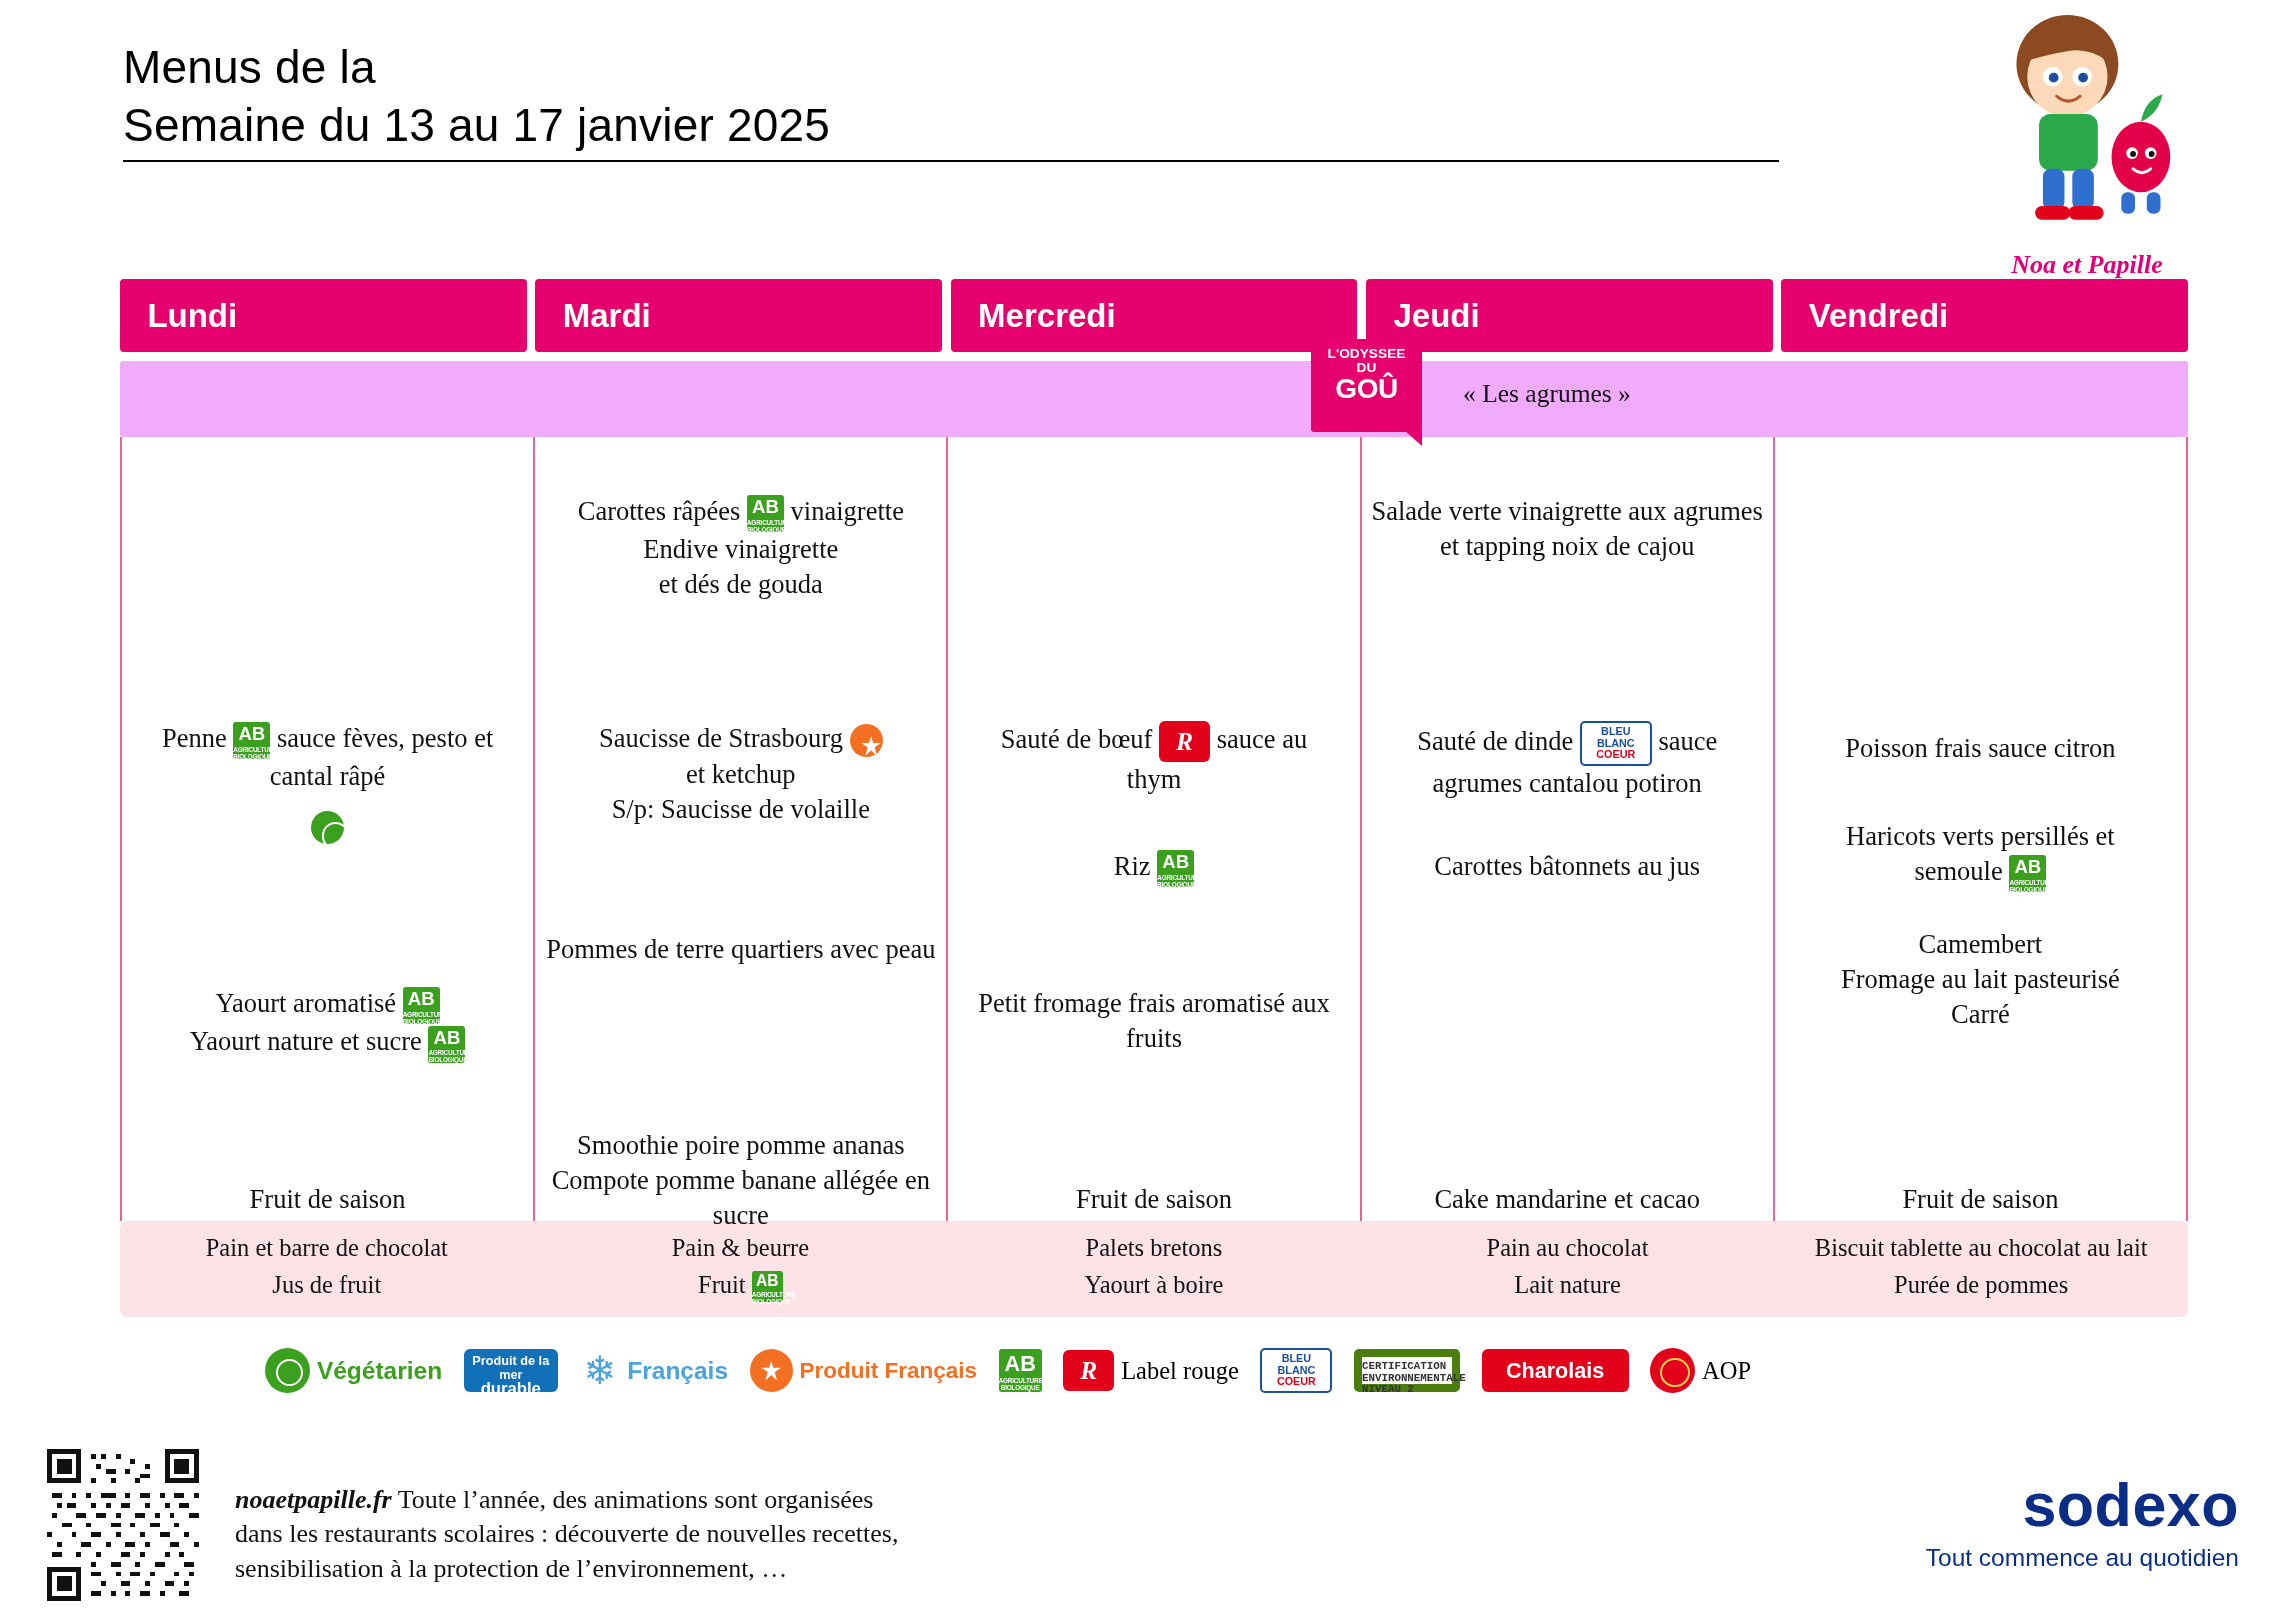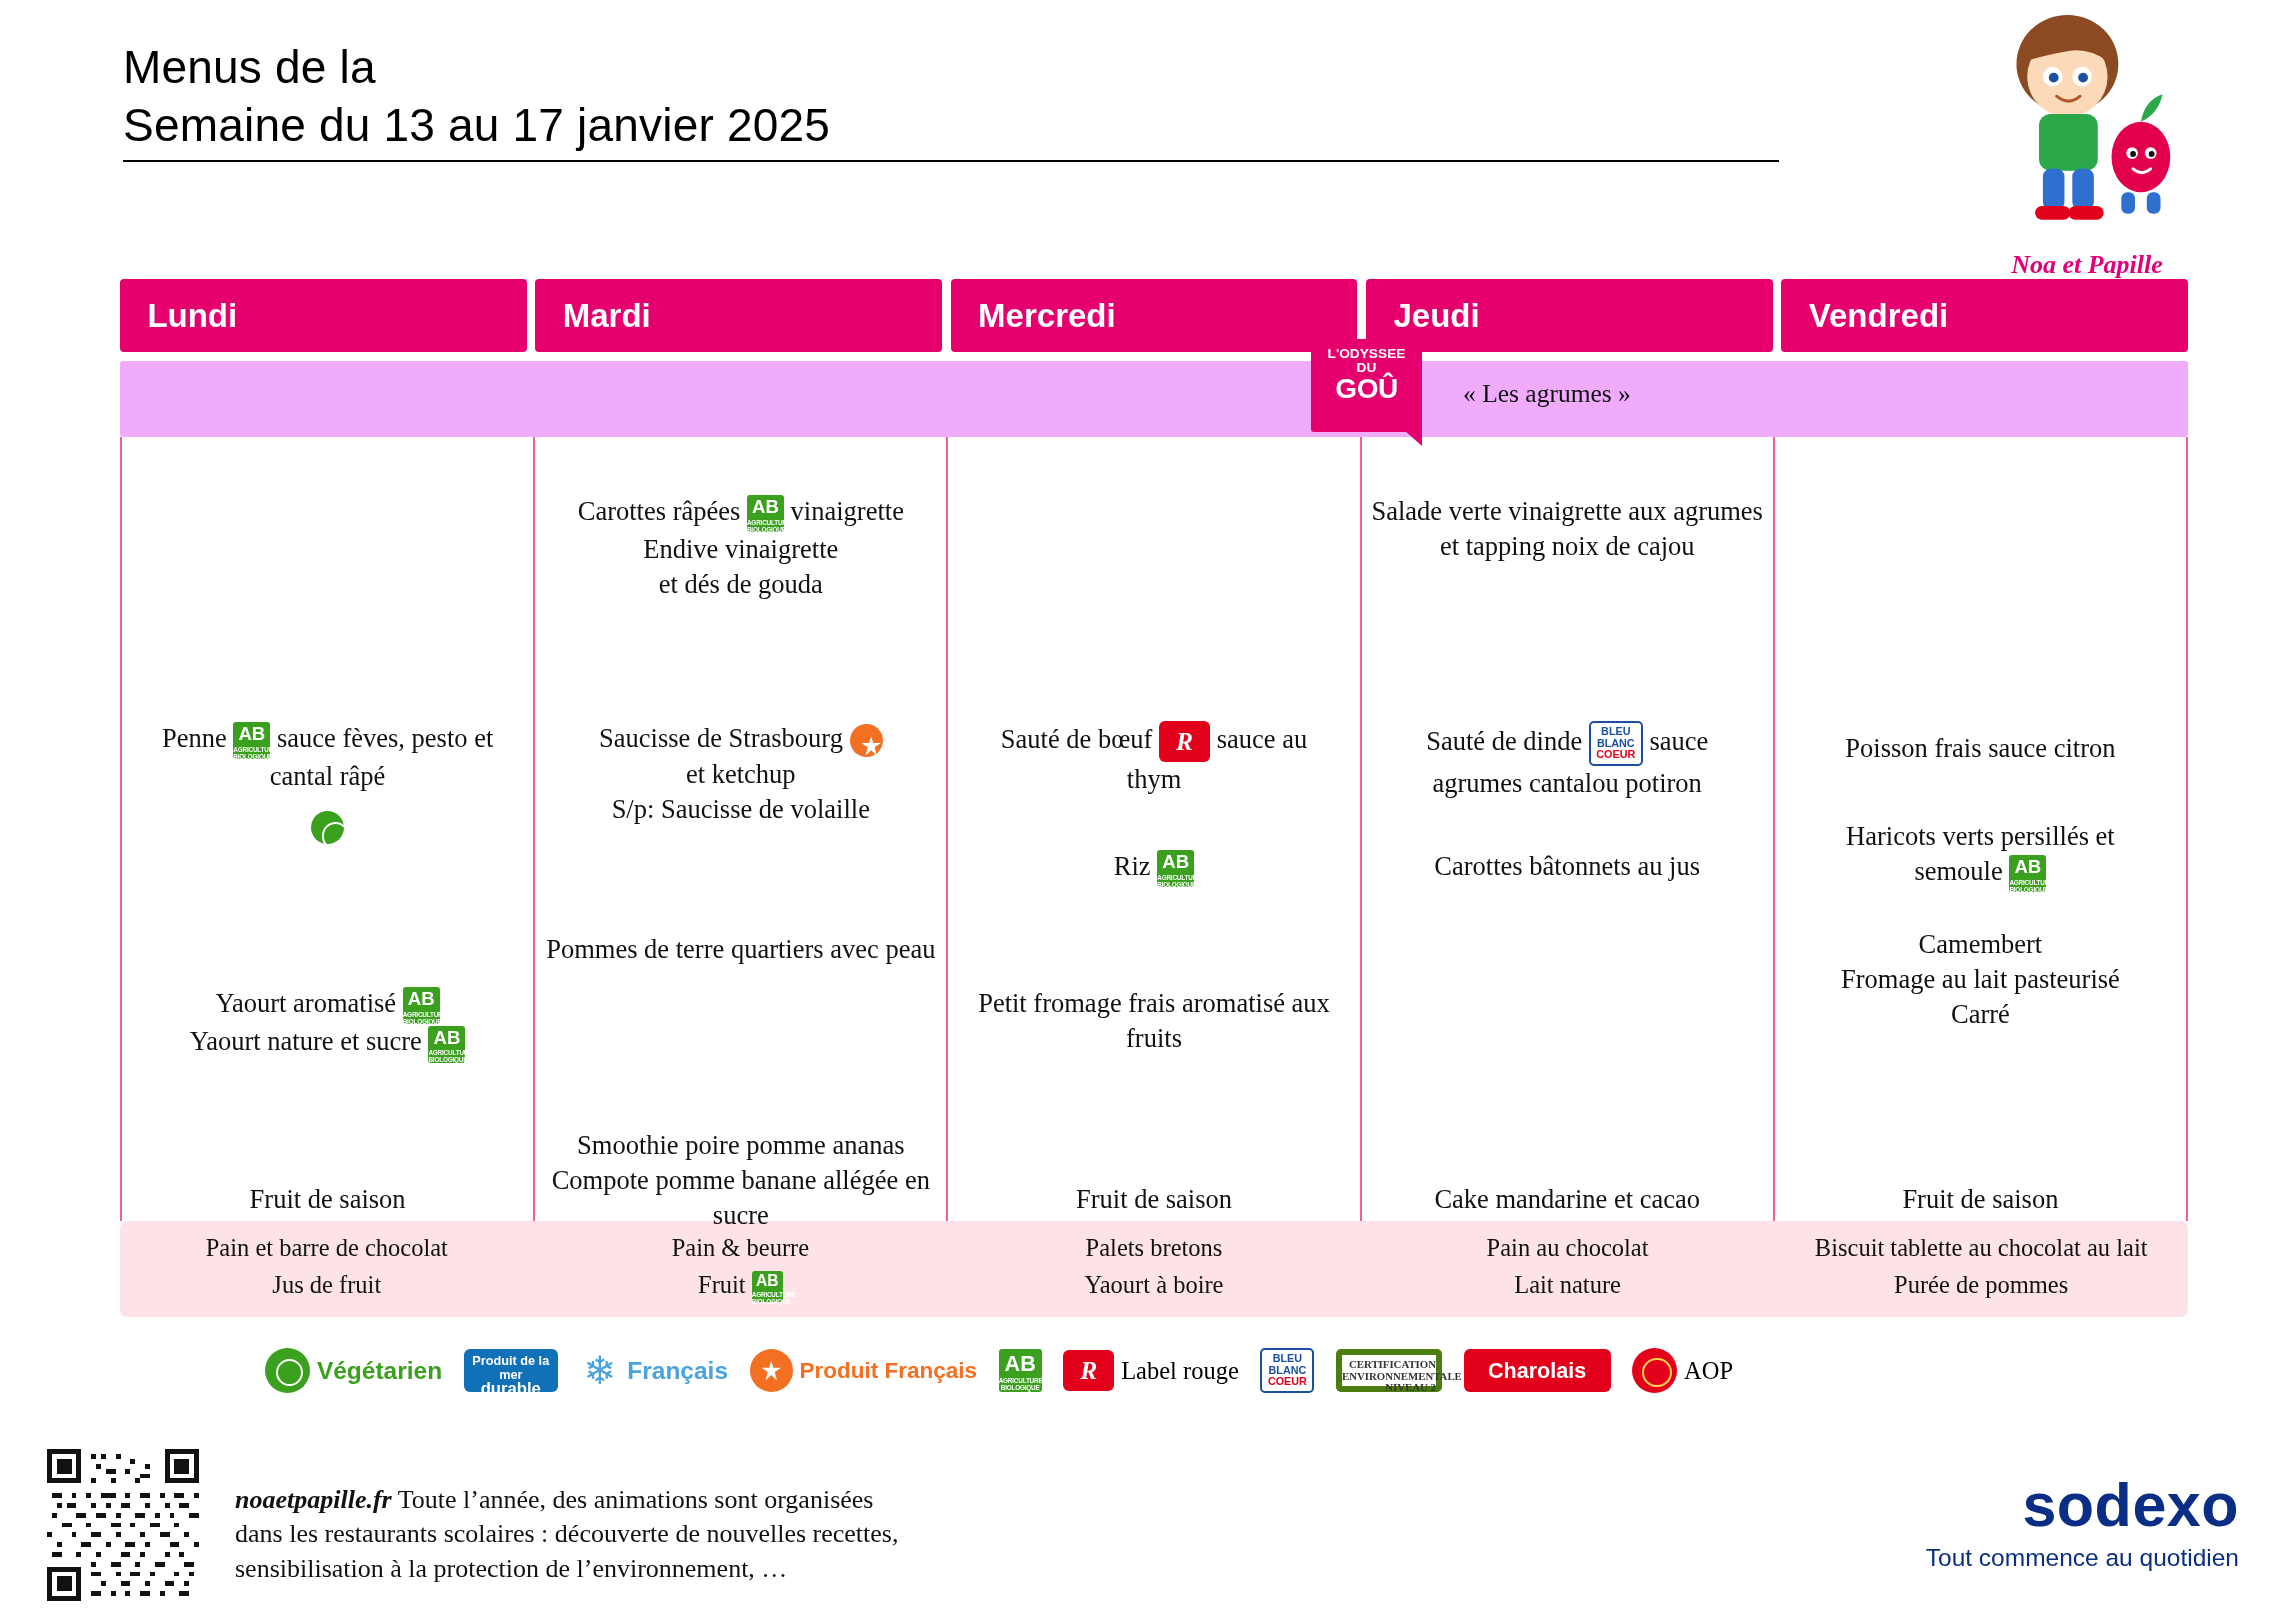--- a/index.html
+++ b/index.html
@@ -155,32 +155,32 @@
   }
   .ab small{display:block;font-size:6.4px;line-height:6.9px;letter-spacing:-0.2px;}
   .veg { width:45px;height:45px;border-radius:50%;background:#3aa01e;position:relative;}
   .veg:after{content:"";position:absolute;left:10.8px;top:10.8px;width:23.5px;height:23.5px;border-radius:50%;border:2.9px solid #fff;}
   .fr { width:43px;height:43px;border-radius:50%;background:#f36f21;position:relative;}
   .fr:after{content:"";position:absolute;left:11.8px;top:11.8px;width:19.6px;height:19.6px;background:#fff;
             clip-path:polygon(50% 0,61% 35%,100% 35%,68% 57%,79% 100%,50% 72%,21% 100%,32% 57%,0 35%,39% 35%);}
   .lr { width:51px;height:41px;border-radius:5.9px;background:#e2001a;color:#fff;
         font-family:"Liberation Serif",serif;font-style:italic;font-weight:bold;
         font-size:25.5px;line-height:41px;text-align:center;}
-  .bbc { width:54px;height:45px;background:#ffffff;border:2px solid #1b4fa0;border-radius:4.9px;
+  .bbc { width:72px;height:45px;background:#ffffff;border:2px solid #1b4fa0;border-radius:4.9px;
          color:#1b4fa0;font-family:"Liberation Sans",sans-serif;font-weight:bold;font-size:10.8px;
          line-height:11.8px;text-align:center;padding-top:2.9px;}
   .bbc i{display:block;font-style:normal;}
   .bbc .c{color:#e2001a;}
   .mer { width:94px;height:43px;border-radius:5.9px;background:#1071b8;color:#fff;
          font-family:"Liberation Sans",sans-serif;font-size:12.7px;font-weight:bold;
          text-align:center;line-height:13.7px;padding-top:5.9px;}
   .flake{width:41px;height:41px;color:#4aa3dc;font-size:39px;line-height:41px;text-align:center;}
-  .cert{width:106px;height:43px;border-radius:4.9px;background:#ffffff;border:6px solid #4d7c0f;
-        color:#333;font-family:Liberation Serif, serif;font-size:10.8px;font-weight:bold;
-        line-height:11.8px;text-align:right;padding-top:3.9px;}
+  .cert{width:106px;height:43px;border-radius:4.9px;background:#ffffff;border:8px solid #4d7c0f;
+        color:#333;font-family:Liberation Mono, monospace;font-size:10.8px;font-weight:bold;
+        line-height:11.8px;text-align:left;padding-top:3.9px;}
   .charo{width:147px;height:43px;border-radius:5.9px;background:#e2001a;color:#fff;
          font-family:"Liberation Sans",sans-serif;font-weight:bold;font-size:21.6px;
          line-height:43px;text-align:center;}
   .aop{width:45px;height:45px;border-radius:50%;background:#e2001a;position:relative;}
   .aop:after{content:"";position:absolute;left:9.8px;top:9.8px;width:25.5px;height:25.5px;border-radius:50%;border:2.9px solid #ffd24a;}
   .inline-ab{width:37px;height:37px;font-size:18.6px;line-height:24.5px;}
   .inline-sm{width:33px;height:33px;}
 </style>
 </head>
 <body>

